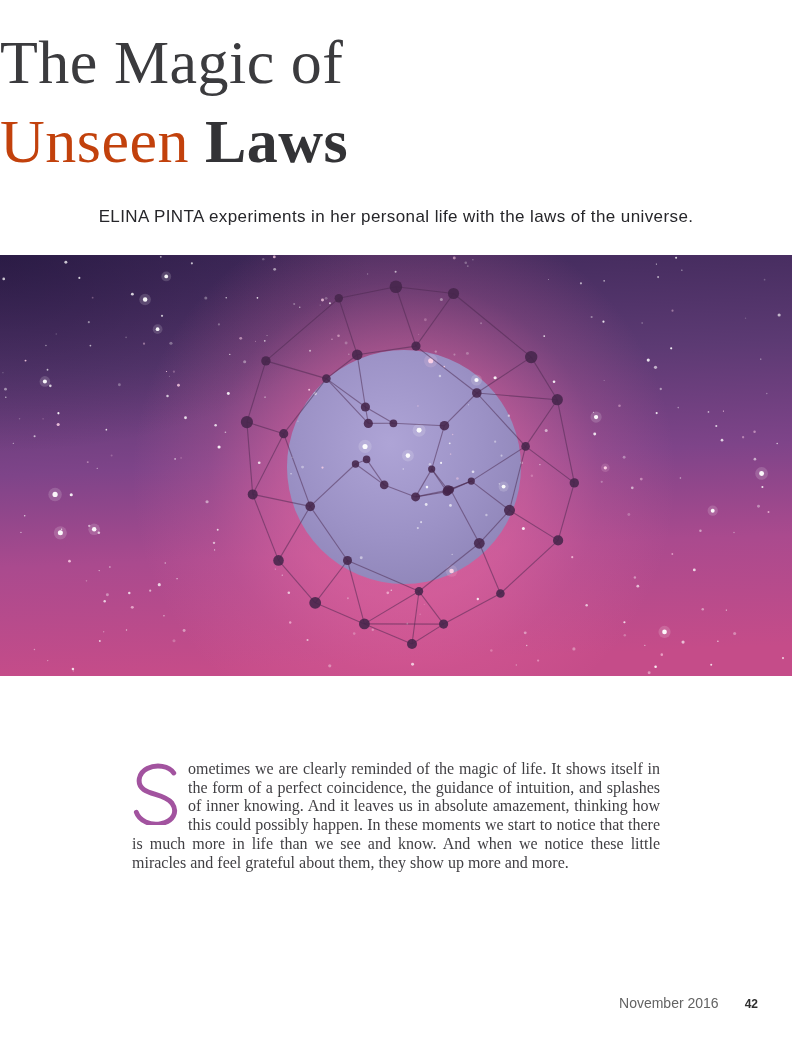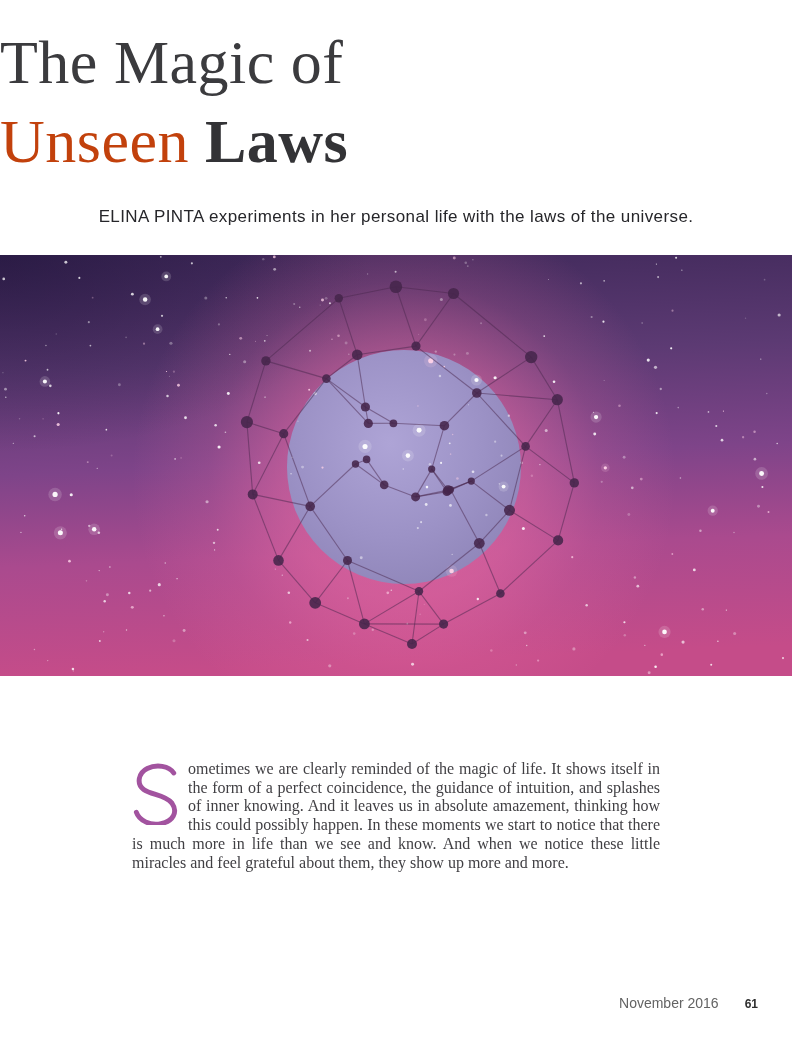--- a/index.html
+++ b/index.html
@@ -494,14 +494,14 @@
     <span class="dropcap" aria-label="S">
       <svg viewBox="0 0 50 68" xmlns="http://www.w3.org/2000/svg">
         <path d="M45 11 C40 3 26 1 16 6 C6 11 4 23 12 29 C20 35 36 35 43 44 C50 54 44 64 31 66.5 C19 69 7 63 4 54" fill="none" stroke="#a2539f" stroke-width="5.4" stroke-linecap="round"></path>
       </svg>
     </span><span>ometimes we are clearly reminded of the magic of life. It shows itself in the form of a perfect coincidence, the guidance of intuition, and splashes of inner knowing. And it leaves us in absolute amazement, thinking how this could possibly happen. In these moments we start to notice that there is much more in life than we see and know. And when we notice these little miracles and feel grateful about them, they show up more and more.</span>
   </p>
 </section>
 
 <footer class="footer">
   <span class="issue">November 2016</span>
-  <span class="pageno">61</span>
+  <span class="pageno">42</span>
 </footer>
 
 </body></html>

